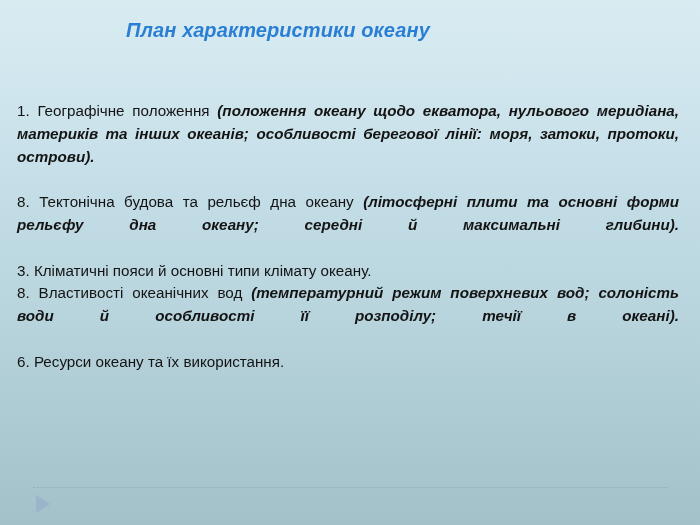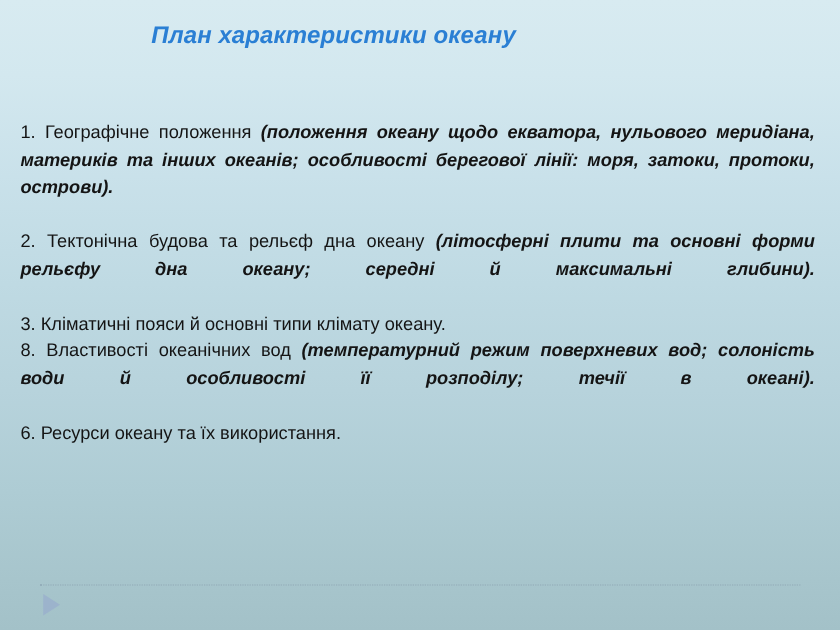--- a/index.html
+++ b/index.html
@@ -120,21 +120,21 @@
 
   <div class="slide-title">План характеристики океану</div>
 
   <div class="body-block">
 
     <p class="plan-item">
       <span class="item-plain">1. Географічне положення </span><span class="item-emph">(положення океану щодо екватора, нульового меридіана, материків та інших океанів; особливості берегової лінії: моря, затоки, протоки, острови).</span>
     </p>
 
     <p class="plan-item">
-      <span class="item-plain">2. Тектонічна будова та рельєф дна океану </span><span class="item-emph">(літосферні плити та основні форми рельєфу дна океану; середні й максимальні глибини).</span>
+      <span class="item-plain">8. Тектонічна будова та рельєф дна океану </span><span class="item-emph">(літосферні плити та основні форми рельєфу дна океану; середні й максимальні глибини).</span>
     </p>
 
     <p class="plan-item no-justify">
       <span class="item-plain">3. Кліматичні пояси й основні типи клімату океану.</span><span class="item-emph"></span>
     </p>
 
     <p class="plan-item">
       <span class="item-plain">8. Властивості океанічних вод </span><span class="item-emph">(температурний режим поверхневих вод; солоність води й особливості її розподілу; течії в океані).</span>
     </p>
 

